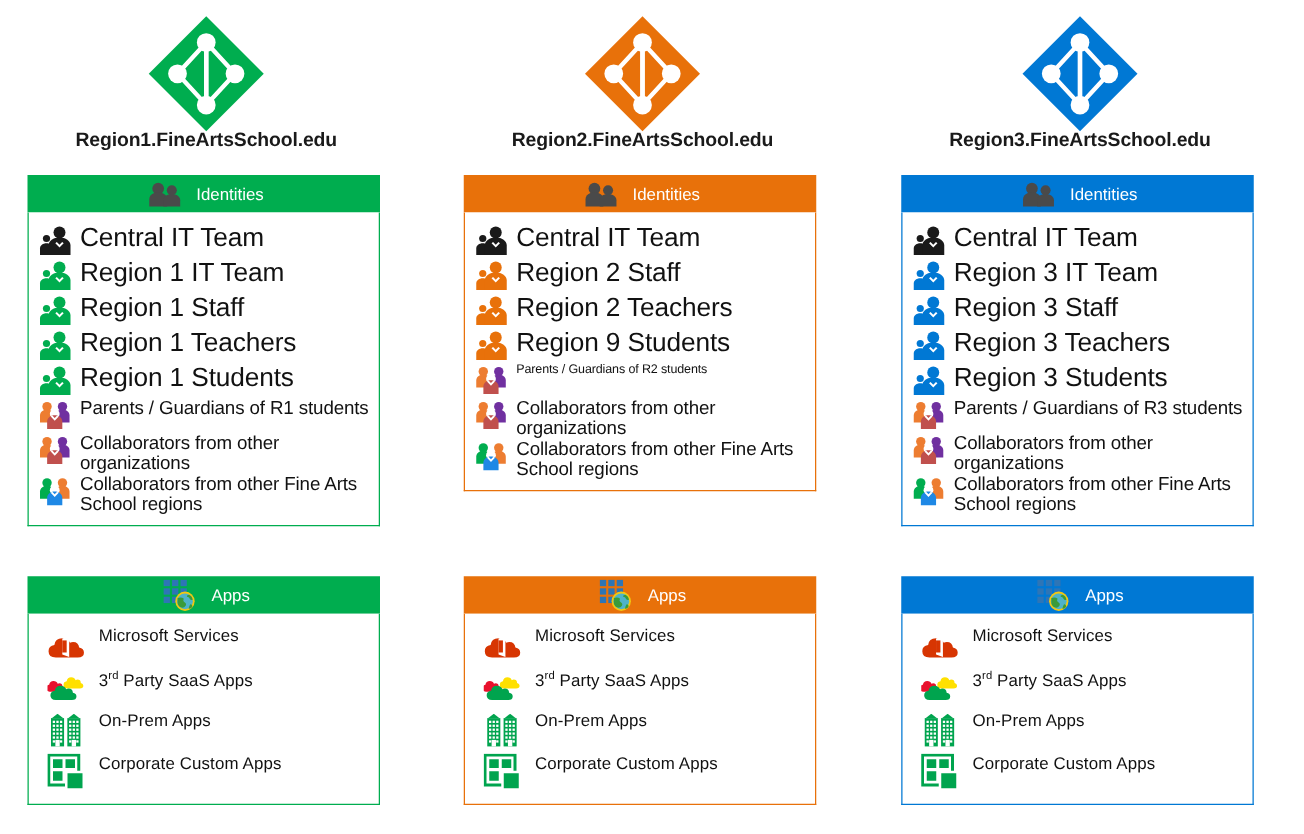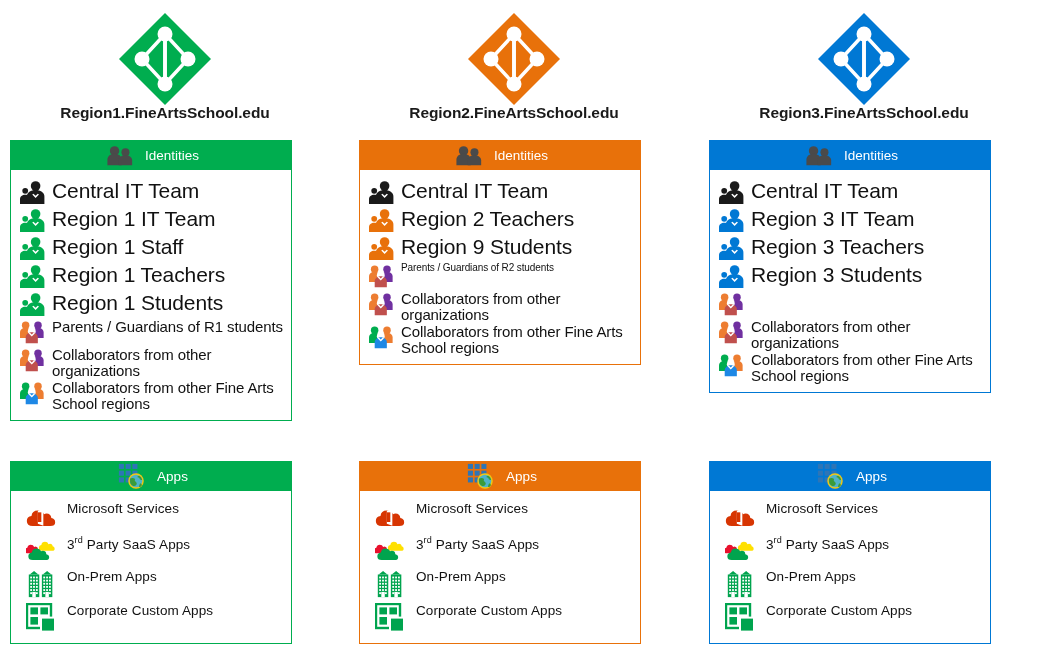--- a/index.html
+++ b/index.html
@@ -41,21 +41,21 @@
     font-weight: bold;
     color: #1a1a1a;
     letter-spacing: -0.1px;
     margin-top: 4px;
     white-space: nowrap;
   }
 
   
   .panel {
     position: absolute;
-    left: 10px;
+    left: 22px;
     width: 282px;
   }
   .panel-header {
     height: 30px;
     display: flex;
     align-items: center;
     justify-content: center;
     gap: 8px;
     color: #ffffff;
     font-size: 13.5px;
@@ -445,20 +445,36 @@
                   <circle cx="7.5" cy="13.5" r="3.6"></circle>
                   <path d="M1 30 v-6.5 c0-3 2.9-5.2 6.5-5.2 s6.5 2.2 6.5 5.2 V30 Z"></path>
                   <circle cx="20.5" cy="7.5" r="6"></circle>
                   <path d="M9.5 30 v-9.5 c0-4.6 4.9-8 11-8 s11 3.4 11 8 V30 Z"></path>
                 </g>
                 <g fill="#ffffff">
                   <path d="M16.3 18.2 l4.2 4.3 l4.2 -4.3 l-1.5 -1.1 l-2.7 2.6 l-2.7 -2.6 Z"></path>
                 </g>
               </svg>
             </span>
+            <span class="lbl">Region 2 Staff</span>
+          </div>
+          <div class="id-row">
+            <span class="ic">
+              <svg width="26" height="24" viewBox="0 0 32 30" xmlns="http://www.w3.org/2000/svg">
+                <g fill="#E8710A">
+                  <circle cx="7.5" cy="13.5" r="3.6"></circle>
+                  <path d="M1 30 v-6.5 c0-3 2.9-5.2 6.5-5.2 s6.5 2.2 6.5 5.2 V30 Z"></path>
+                  <circle cx="20.5" cy="7.5" r="6"></circle>
+                  <path d="M9.5 30 v-9.5 c0-4.6 4.9-8 11-8 s11 3.4 11 8 V30 Z"></path>
+                </g>
+                <g fill="#ffffff">
+                  <path d="M16.3 18.2 l4.2 4.3 l4.2 -4.3 l-1.5 -1.1 l-2.7 2.6 l-2.7 -2.6 Z"></path>
+                </g>
+              </svg>
+            </span>
             <span class="lbl">Region 2 Teachers</span>
           </div>
           <div class="id-row">
             <span class="ic">
               <svg width="26" height="24" viewBox="0 0 32 30" xmlns="http://www.w3.org/2000/svg">
                 <g fill="#E8710A">
                   <circle cx="7.5" cy="13.5" r="3.6"></circle>
                   <path d="M1 30 v-6.5 c0-3 2.9-5.2 6.5-5.2 s6.5 2.2 6.5 5.2 V30 Z"></path>
                   <circle cx="20.5" cy="7.5" r="6"></circle>
                   <path d="M9.5 30 v-9.5 c0-4.6 4.9-8 11-8 s11 3.4 11 8 V30 Z"></path>
@@ -700,20 +716,36 @@
                   <circle cx="7.5" cy="13.5" r="3.6"></circle>
                   <path d="M1 30 v-6.5 c0-3 2.9-5.2 6.5-5.2 s6.5 2.2 6.5 5.2 V30 Z"></path>
                   <circle cx="20.5" cy="7.5" r="6"></circle>
                   <path d="M9.5 30 v-9.5 c0-4.6 4.9-8 11-8 s11 3.4 11 8 V30 Z"></path>
                 </g>
                 <g fill="#ffffff">
                   <path d="M16.3 18.2 l4.2 4.3 l4.2 -4.3 l-1.5 -1.1 l-2.7 2.6 l-2.7 -2.6 Z"></path>
                 </g>
               </svg>
             </span>
+            <span class="lbl">Region 3 Staff</span>
+          </div>
+          <div class="id-row">
+            <span class="ic">
+              <svg width="26" height="24" viewBox="0 0 32 30" xmlns="http://www.w3.org/2000/svg">
+                <g fill="#0078D4">
+                  <circle cx="7.5" cy="13.5" r="3.6"></circle>
+                  <path d="M1 30 v-6.5 c0-3 2.9-5.2 6.5-5.2 s6.5 2.2 6.5 5.2 V30 Z"></path>
+                  <circle cx="20.5" cy="7.5" r="6"></circle>
+                  <path d="M9.5 30 v-9.5 c0-4.6 4.9-8 11-8 s11 3.4 11 8 V30 Z"></path>
+                </g>
+                <g fill="#ffffff">
+                  <path d="M16.3 18.2 l4.2 4.3 l4.2 -4.3 l-1.5 -1.1 l-2.7 2.6 l-2.7 -2.6 Z"></path>
+                </g>
+              </svg>
+            </span>
             <span class="lbl">Region 3 Teachers</span>
           </div>
           <div class="id-row">
             <span class="ic">
               <svg width="26" height="24" viewBox="0 0 32 30" xmlns="http://www.w3.org/2000/svg">
                 <g fill="#0078D4">
                   <circle cx="7.5" cy="13.5" r="3.6"></circle>
                   <path d="M1 30 v-6.5 c0-3 2.9-5.2 6.5-5.2 s6.5 2.2 6.5 5.2 V30 Z"></path>
                   <circle cx="20.5" cy="7.5" r="6"></circle>
                   <path d="M9.5 30 v-9.5 c0-4.6 4.9-8 11-8 s11 3.4 11 8 V30 Z"></path>
@@ -732,20 +764,21 @@
                   <circle cx="8.5" cy="7" r="5" fill="#ED7D31"></circle>
                   <path d="M1 24 v-7.5 c0-3.7 3.4-6.3 7.5-6.3 s7.5 2.6 7.5 6.3 V24 Z" fill="#ED7D31"></path>
                   <circle cx="25" cy="7" r="5" fill="#7030A0"></circle>
                   <path d="M17.5 24 v-7.5 c0-3.7 3.4-6.3 7.5-6.3 s7.5 2.6 7.5 6.3 V24 Z" fill="#7030A0"></path>
                   <circle cx="16.7" cy="15" r="5.2" fill="#ffffff"></circle>
                   <path d="M8.6 31 v-8 c0-4 3.7-6.8 8.1-6.8 s8.1 2.8 8.1 6.8 V31 Z" fill="#C0504D"></path>
                   <path d="M12.4 17.5 l4.3 4.6 l4.3 -4.6 l-1.7 -1 l-2.6 2.7 l-2.6 -2.7 Z" fill="#ffffff"></path>
                 </g>
               </svg>
             </span>
+            <span class="lbl" style="font-size: 15px;">Parents / Guardians of R3 students</span>
           </div>
           <div class="id-row two-line">
             <span class="ic">
               <svg width="26" height="24" viewBox="0 0 34 32" xmlns="http://www.w3.org/2000/svg">
                 <g>
                   <circle cx="8.5" cy="7" r="5" fill="#ED7D31"></circle>
                   <path d="M1 24 v-7.5 c0-3.7 3.4-6.3 7.5-6.3 s7.5 2.6 7.5 6.3 V24 Z" fill="#ED7D31"></path>
                   <circle cx="25" cy="7" r="5" fill="#7030A0"></circle>
                   <path d="M17.5 24 v-7.5 c0-3.7 3.4-6.3 7.5-6.3 s7.5 2.6 7.5 6.3 V24 Z" fill="#7030A0"></path>
                   <circle cx="16.7" cy="15" r="5.2" fill="#ffffff"></circle>

